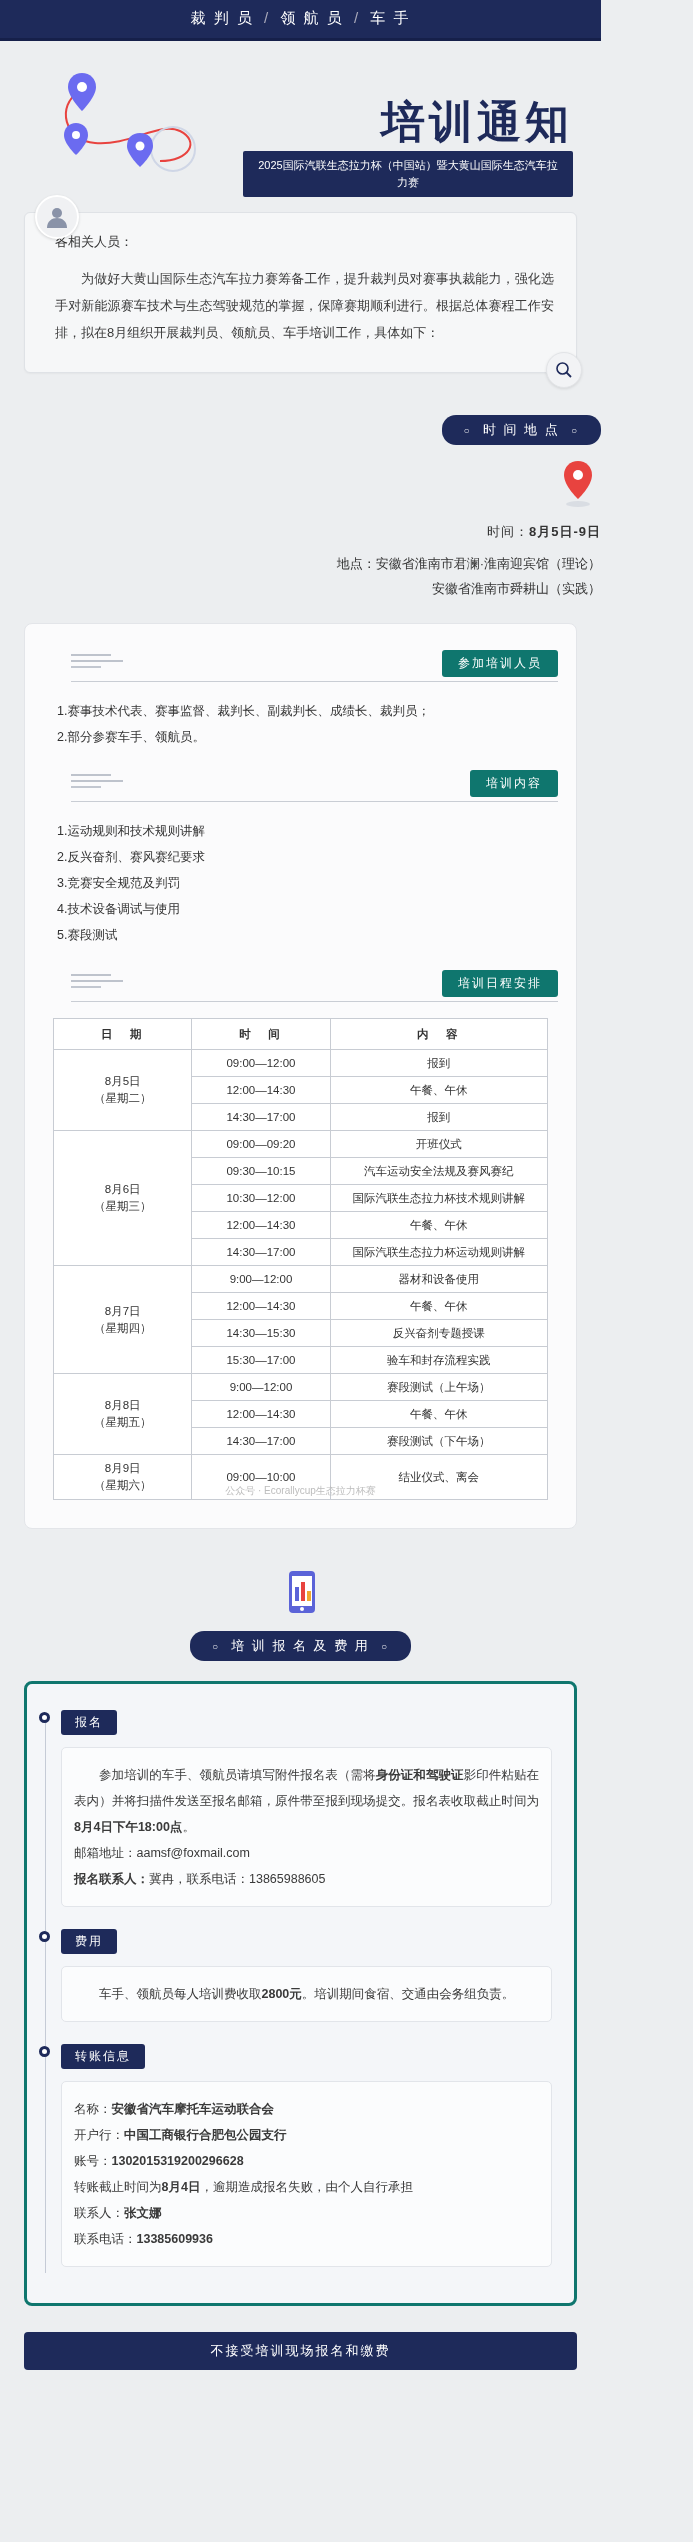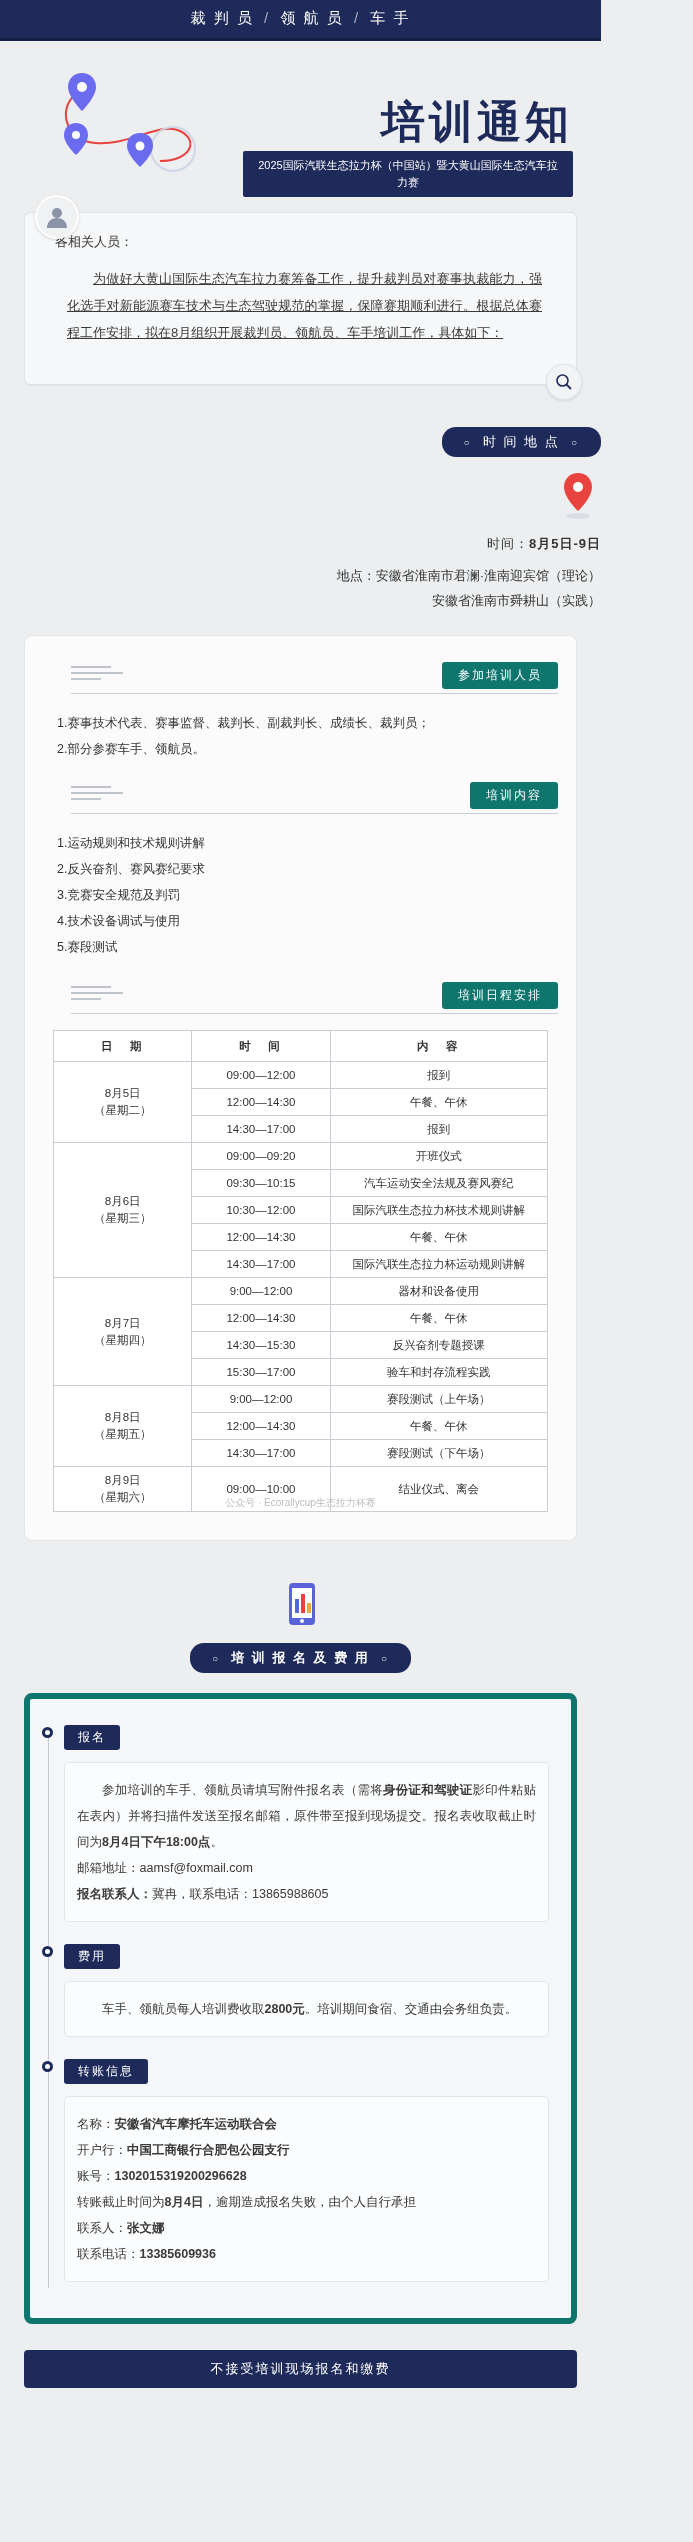--- a/index.html
+++ b/index.html
@@ -48,22 +48,22 @@
   .intro-card {
     background:#f6f7f8;
     border:1px solid #dfe2e6;
     border-radius:6px;
     padding:20px 22px 26px 30px;
     position:relative;
     box-shadow:0 1px 2px rgba(0,0,0,.04);
   }
   .intro-card .salutation { font-size:13px; color:#333; margin:0 0 14px 0; }
   .intro-card p.body {
-    font-size:13px; line-height:27px; color:#3a3a3a; margin:12px;
-    text-align:justify; text-indent:2em;text-decoration:underline;
+    font-size:13px; line-height:27px; color:#3a3a3a; margin:0;
+    text-align:justify; text-indent:2em;
   }
   .avatar {
     position:absolute; left:10px; top:-18px;
     width:44px; height:44px; border-radius:50%;
     background:#f0f1f3; border:2px solid #fff;
     box-shadow:0 1px 3px rgba(0,0,0,.15);
     display:flex; align-items:center; justify-content:center;
   }
   .mag {
     position:absolute; right:-6px; bottom:-16px;
@@ -129,27 +129,27 @@
     line-height:16px;
   }
   table.sched th { font-weight:bold; letter-spacing:3px; padding:7px 4px; }
   table.sched td.date { line-height:17px; }
   .watermark {
     text-align:center; font-size:10px; color:#bdbdbd;
     margin-top:-16px; padding-bottom:4px; position:relative;
   }
 
   
-  .signup-head { text-align:center; margin-top:34px;font-weight:bold; }
+  .signup-head { text-align:center; margin-top:34px; }
   .signup-head .phone { margin-bottom:8px; }
 
   .blue-card {
     margin:20px 24px 0;
     background:#f4f6f9;
-    border:6px solid #0f766e;
+    border:3px solid #0f766e;
     border-radius:8px;
     padding:26px 22px 28px 34px;
     position:relative;
   }
   .tl { position:absolute; left:18px; top:30px; bottom:30px; width:1px; background:#c5cbd6; }
   .blk { position:relative; margin-bottom:22px; }
   .blk:last-child { margin-bottom:8px; }
   .blk .dot {
     position:absolute; left:-22px; top:2px;
     width:11px; height:11px; border-radius:50%;

